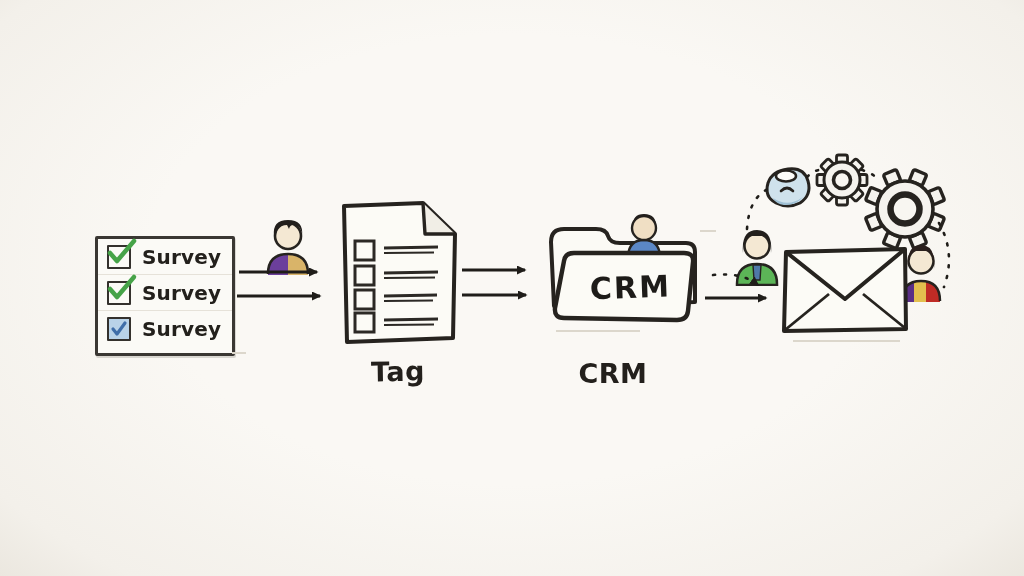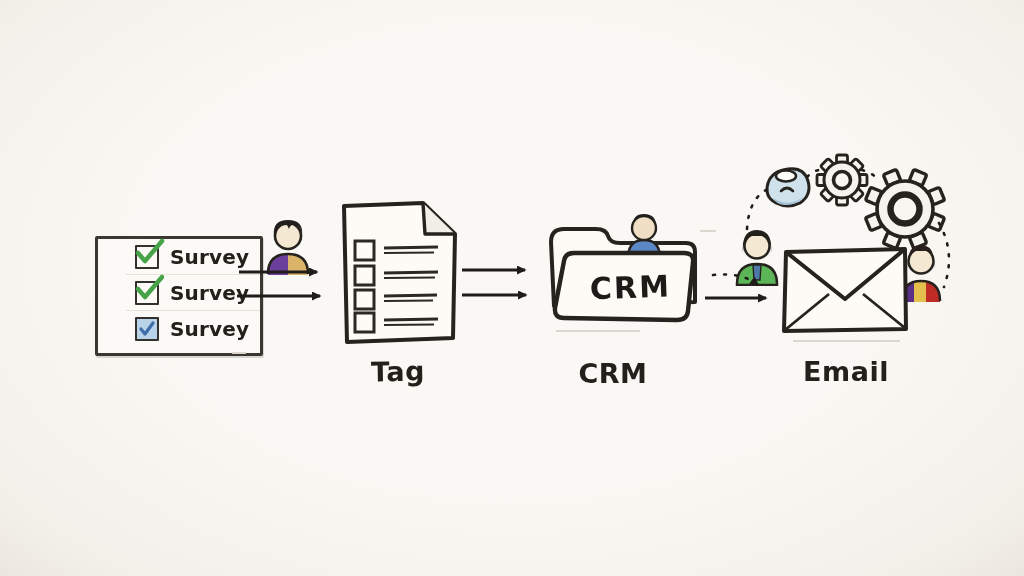--- a/index.html
+++ b/index.html
@@ -11,21 +11,20 @@
     font-family:"DejaVu Sans", sans-serif;
     color:#23201c;
   }
   .abs{position:absolute;}
   
   #survey-panel{
     left:95px;top:236px;width:134px;height:114px;
     border:3px solid #3a3733;border-radius:2px;
     background:#fbfaf6;
     box-shadow:1px 2px 0 rgba(120,115,105,.25);
-    padding-left:28px;
   }
   .survey-row{
     display:flex;align-items:center;gap:11px;
     height:36px;padding-left:9px;box-sizing:border-box;
   }
   .survey-row.sep{border-bottom:1px solid #e6e2d9;}
   .checkbox{
     position:relative;width:20px;height:20px;flex:0 0 auto;
     border:2.5px solid #34312d;background:#fbfaf6;border-radius:1px;
   }
@@ -167,21 +166,20 @@
 
   <svg class="abs" style="left:777px;top:242px;" width="136" height="96" viewBox="0 0 136 96">
     <path d="M9 10 L128 7 L129 87 L7 89 Z" fill="#fcfbf6" stroke="#26231f" stroke-width="4" stroke-linejoin="round"></path>
     <path d="M9 10 L68 57 L128 7" fill="none" stroke="#26231f" stroke-width="4" stroke-linejoin="round"></path>
     <path d="M8 88 L52 52" fill="none" stroke="#26231f" stroke-width="2.8"></path>
     <path d="M128 86 L86 52" fill="none" stroke="#26231f" stroke-width="2.8"></path>
   </svg>
 
   <div id="tag-label" class="abs flow-label">Tag</div>
   <div id="crm-label" class="abs flow-label">CRM</div>
-  <div id="email-label" class="abs flow-label">Email</div>
 
   <svg id="flow-overlay" class="abs" width="1024" height="576" viewBox="0 0 1024 576">
     <defs>
       <marker id="ah" markerWidth="10" markerHeight="10" refX="8" refY="4.5" orient="auto" markerUnits="userSpaceOnUse">
         <path d="M0 0 L9.5 4.5 L0 9 Z" fill="#1f1d19"></path>
       </marker>
     </defs>
 
     <g stroke="#dcd7cc" stroke-width="2">
       <line x1="232" y1="353" x2="246" y2="353"></line>

